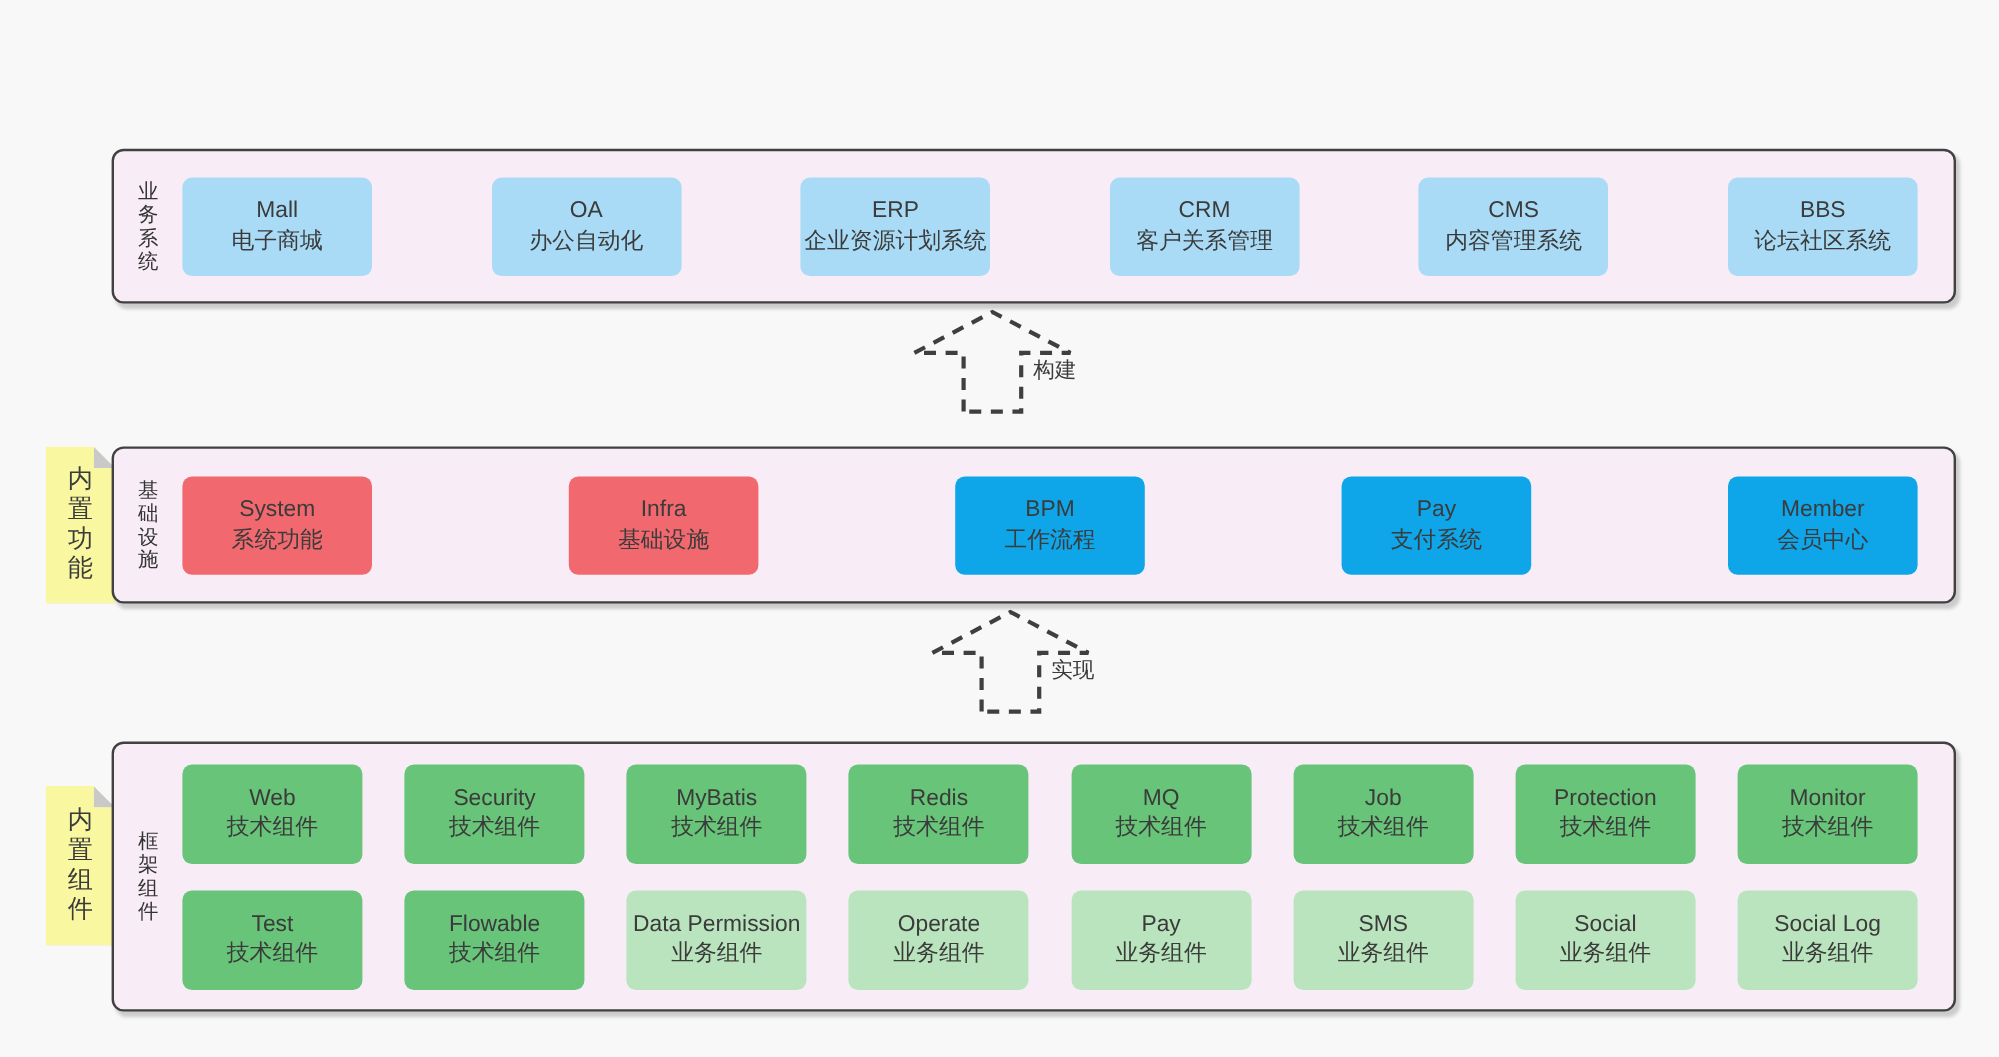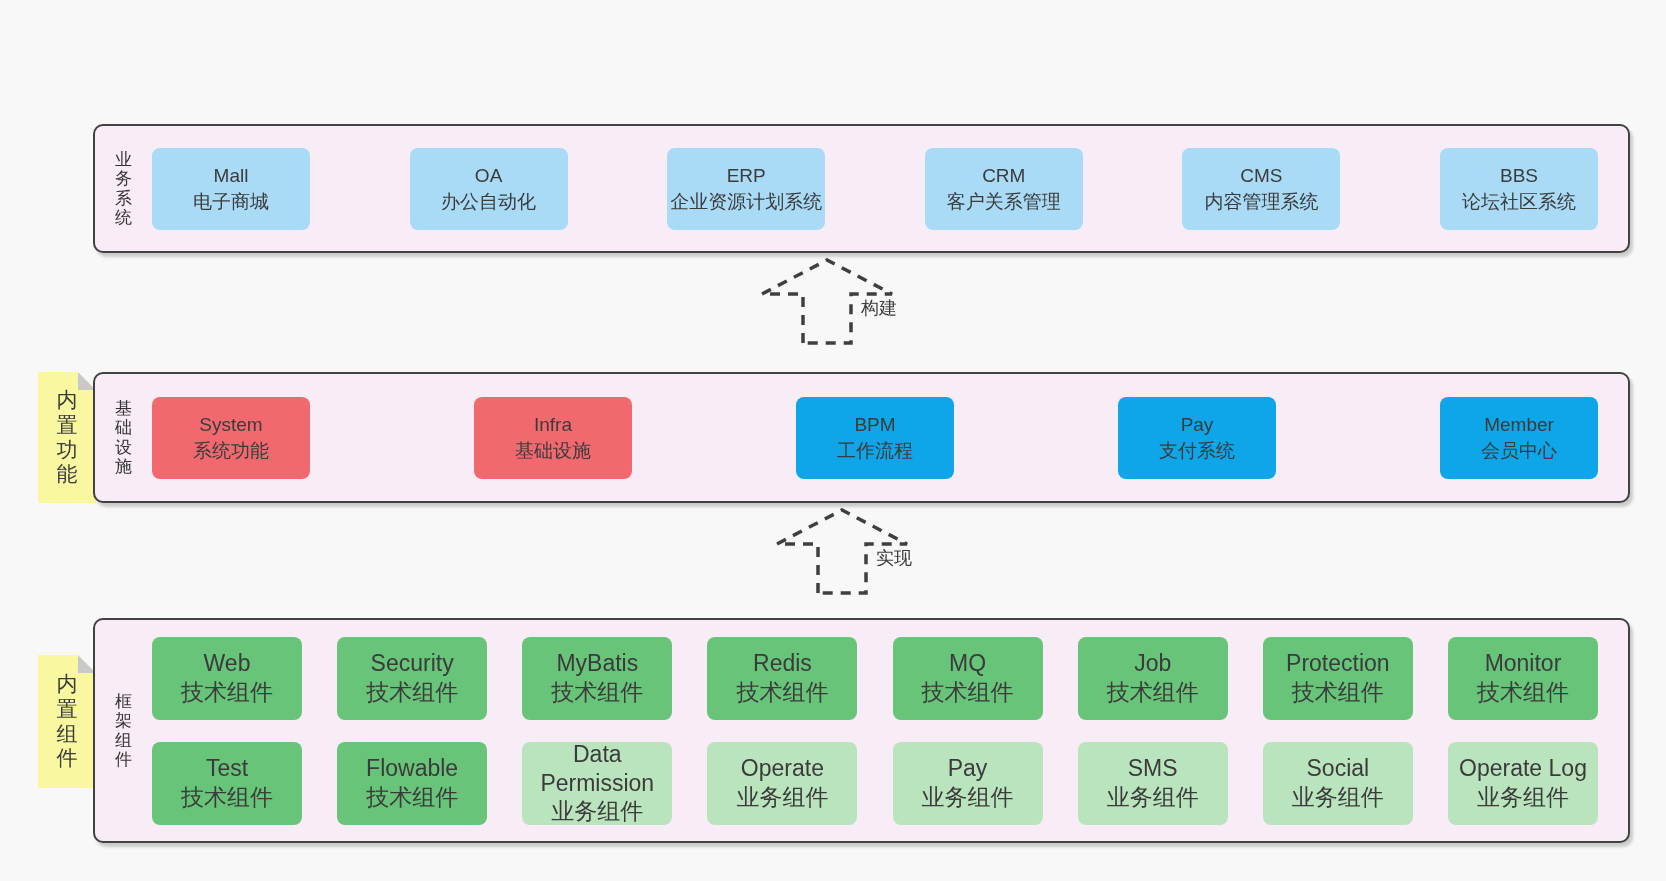--- a/index.html
+++ b/index.html
@@ -81,21 +81,21 @@
     display: flex;
     flex-direction: column;
     justify-content: center;
     gap: 22px;
     padding-right: 30px;
   }
   .row8 {
     display: flex;
     justify-content: space-between;
   }
-  .row8 .box { width: 150px; height: 83px; font-size: 23px; line-height: 1.25; }
+  .row8 .box { width: 150px; height: 83px; font-size: 19px; line-height: 1.25; }
 
   
   .sticky-tab {
     position: absolute;
     left: 38px;
     width: 58px;
     background: #f9f8a0;
     box-shadow: 2px 3px 3px rgba(0,0,0,0.15);
     clip-path: polygon(0 0, calc(100% - 18px) 0, 100% 18px, 100% 100%, 0 100%);
     display: flex;
@@ -290,20 +290,20 @@
         </div>
         <div class="box box-lightgreen">
           <div>SMS</div>
           <div>业务组件</div>
         </div>
         <div class="box box-lightgreen">
           <div>Social</div>
           <div>业务组件</div>
         </div>
         <div class="box box-lightgreen">
-          <div>Operate Log</div>
+          <div>Social Log</div>
           <div>业务组件</div>
         </div>
       </div>
     </div>
   </section>
 
 </div>
 
 </body></html>

